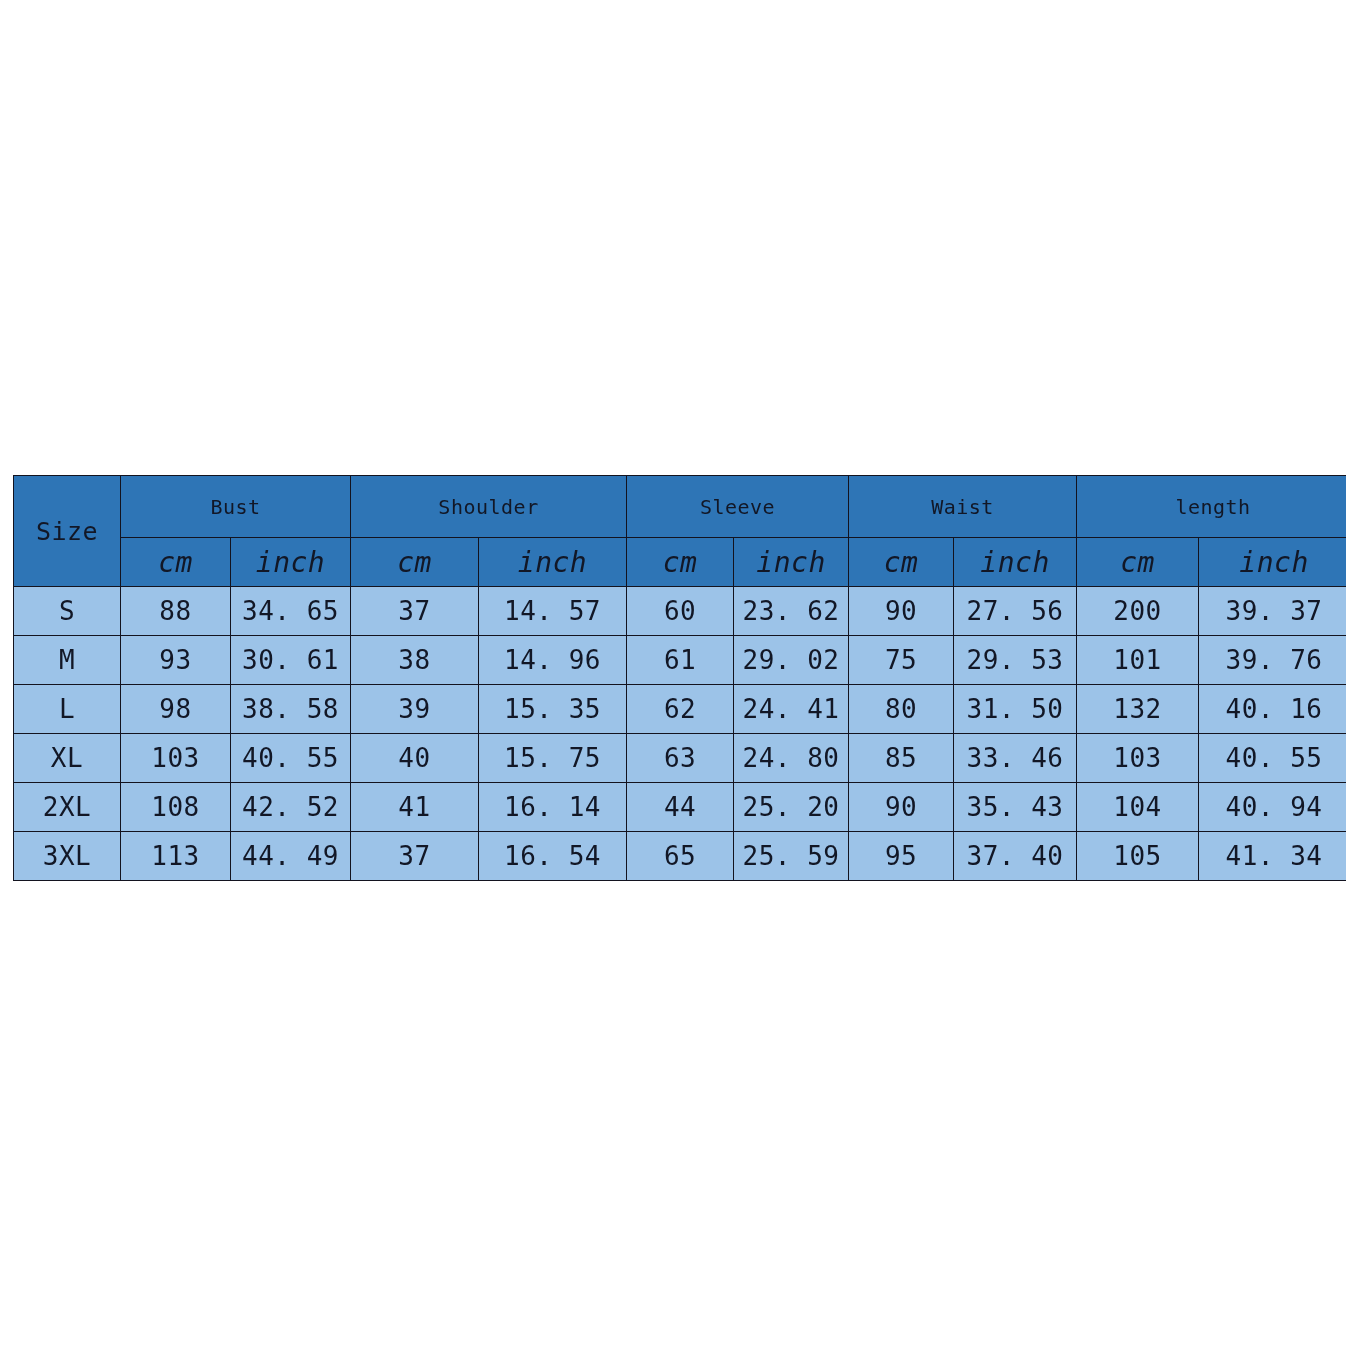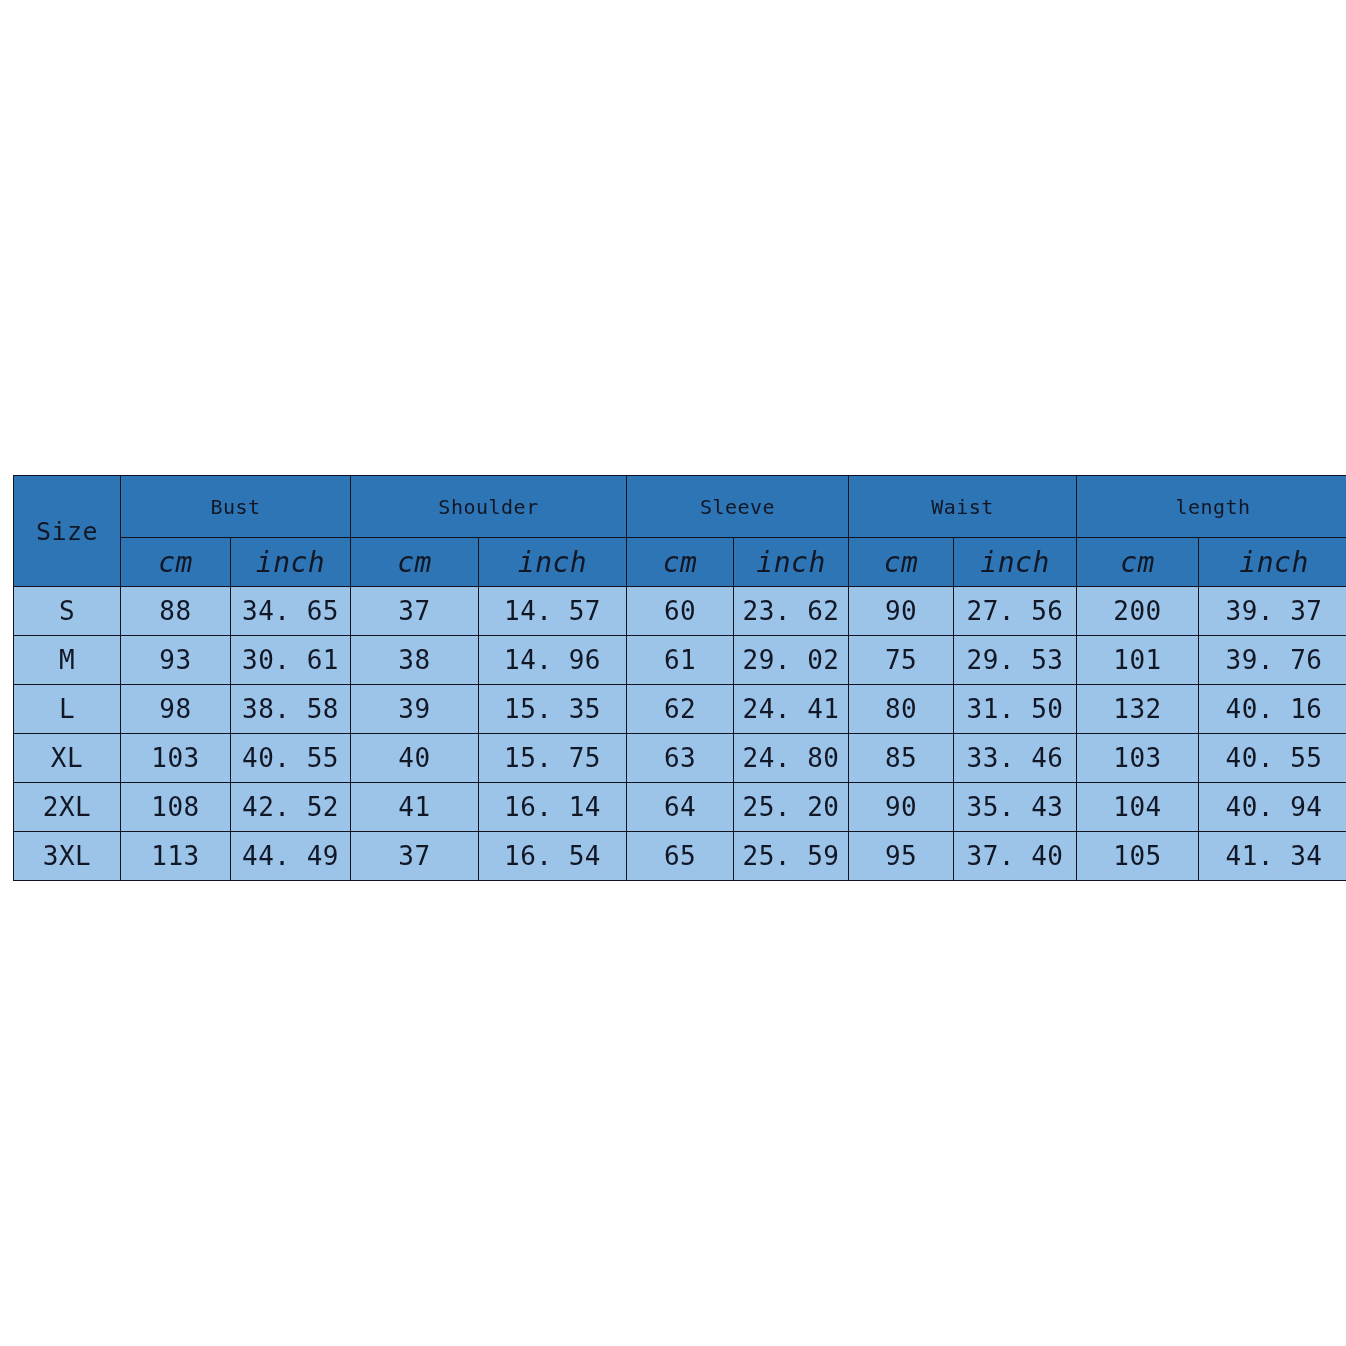--- a/index.html
+++ b/index.html
@@ -178,21 +178,21 @@
           <td class="cell"><span class="num">33. 46</span></td>
           <td class="cell"><span class="num">103</span></td>
           <td class="cell"><span class="num">40. 55</span></td>
         </tr>
         <tr>
           <td class="cell cell-size"><span class="num">2XL</span></td>
           <td class="cell"><span class="num">108</span></td>
           <td class="cell"><span class="num">42. 52</span></td>
           <td class="cell"><span class="num">41</span></td>
           <td class="cell"><span class="num">16. 14</span></td>
-          <td class="cell"><span class="num">64</span></td>
+          <td class="cell"><span class="num">44</span></td>
           <td class="cell"><span class="num">25. 20</span></td>
           <td class="cell"><span class="num">90</span></td>
           <td class="cell"><span class="num">35. 43</span></td>
           <td class="cell"><span class="num">104</span></td>
           <td class="cell"><span class="num">40. 94</span></td>
         </tr>
         <tr>
           <td class="cell cell-size"><span class="num">3XL</span></td>
           <td class="cell"><span class="num">113</span></td>
           <td class="cell"><span class="num">44. 49</span></td>

